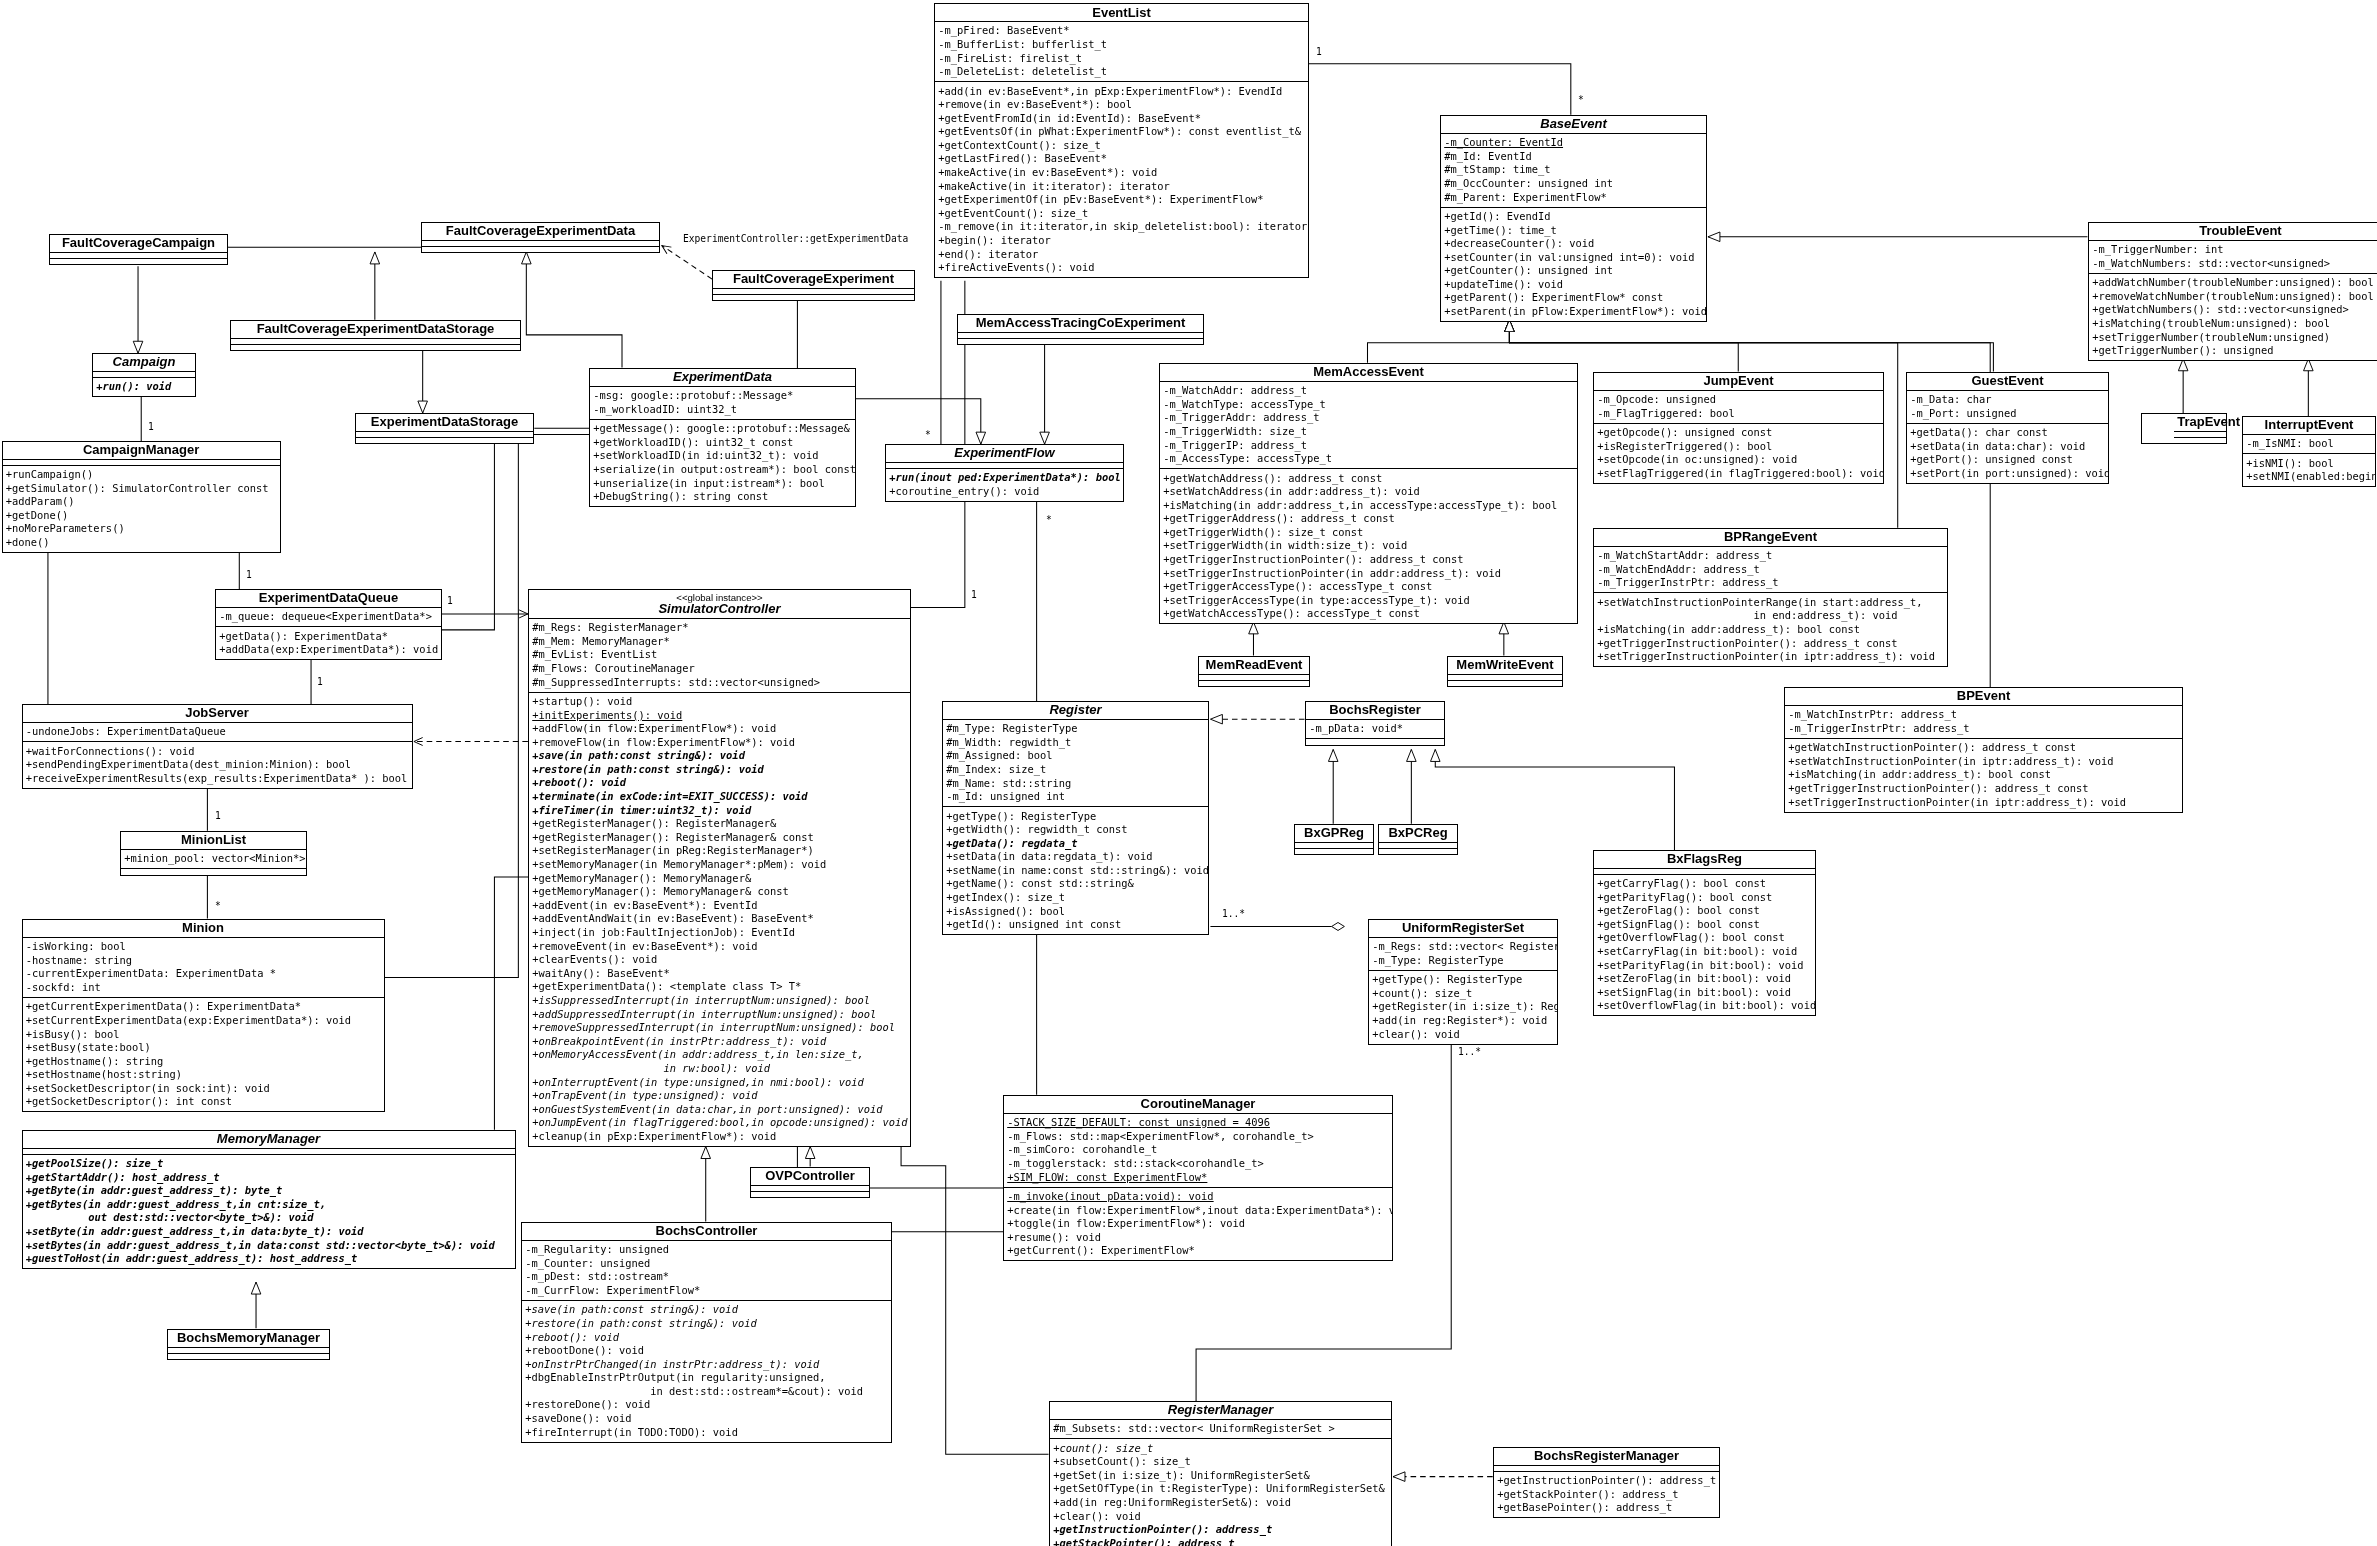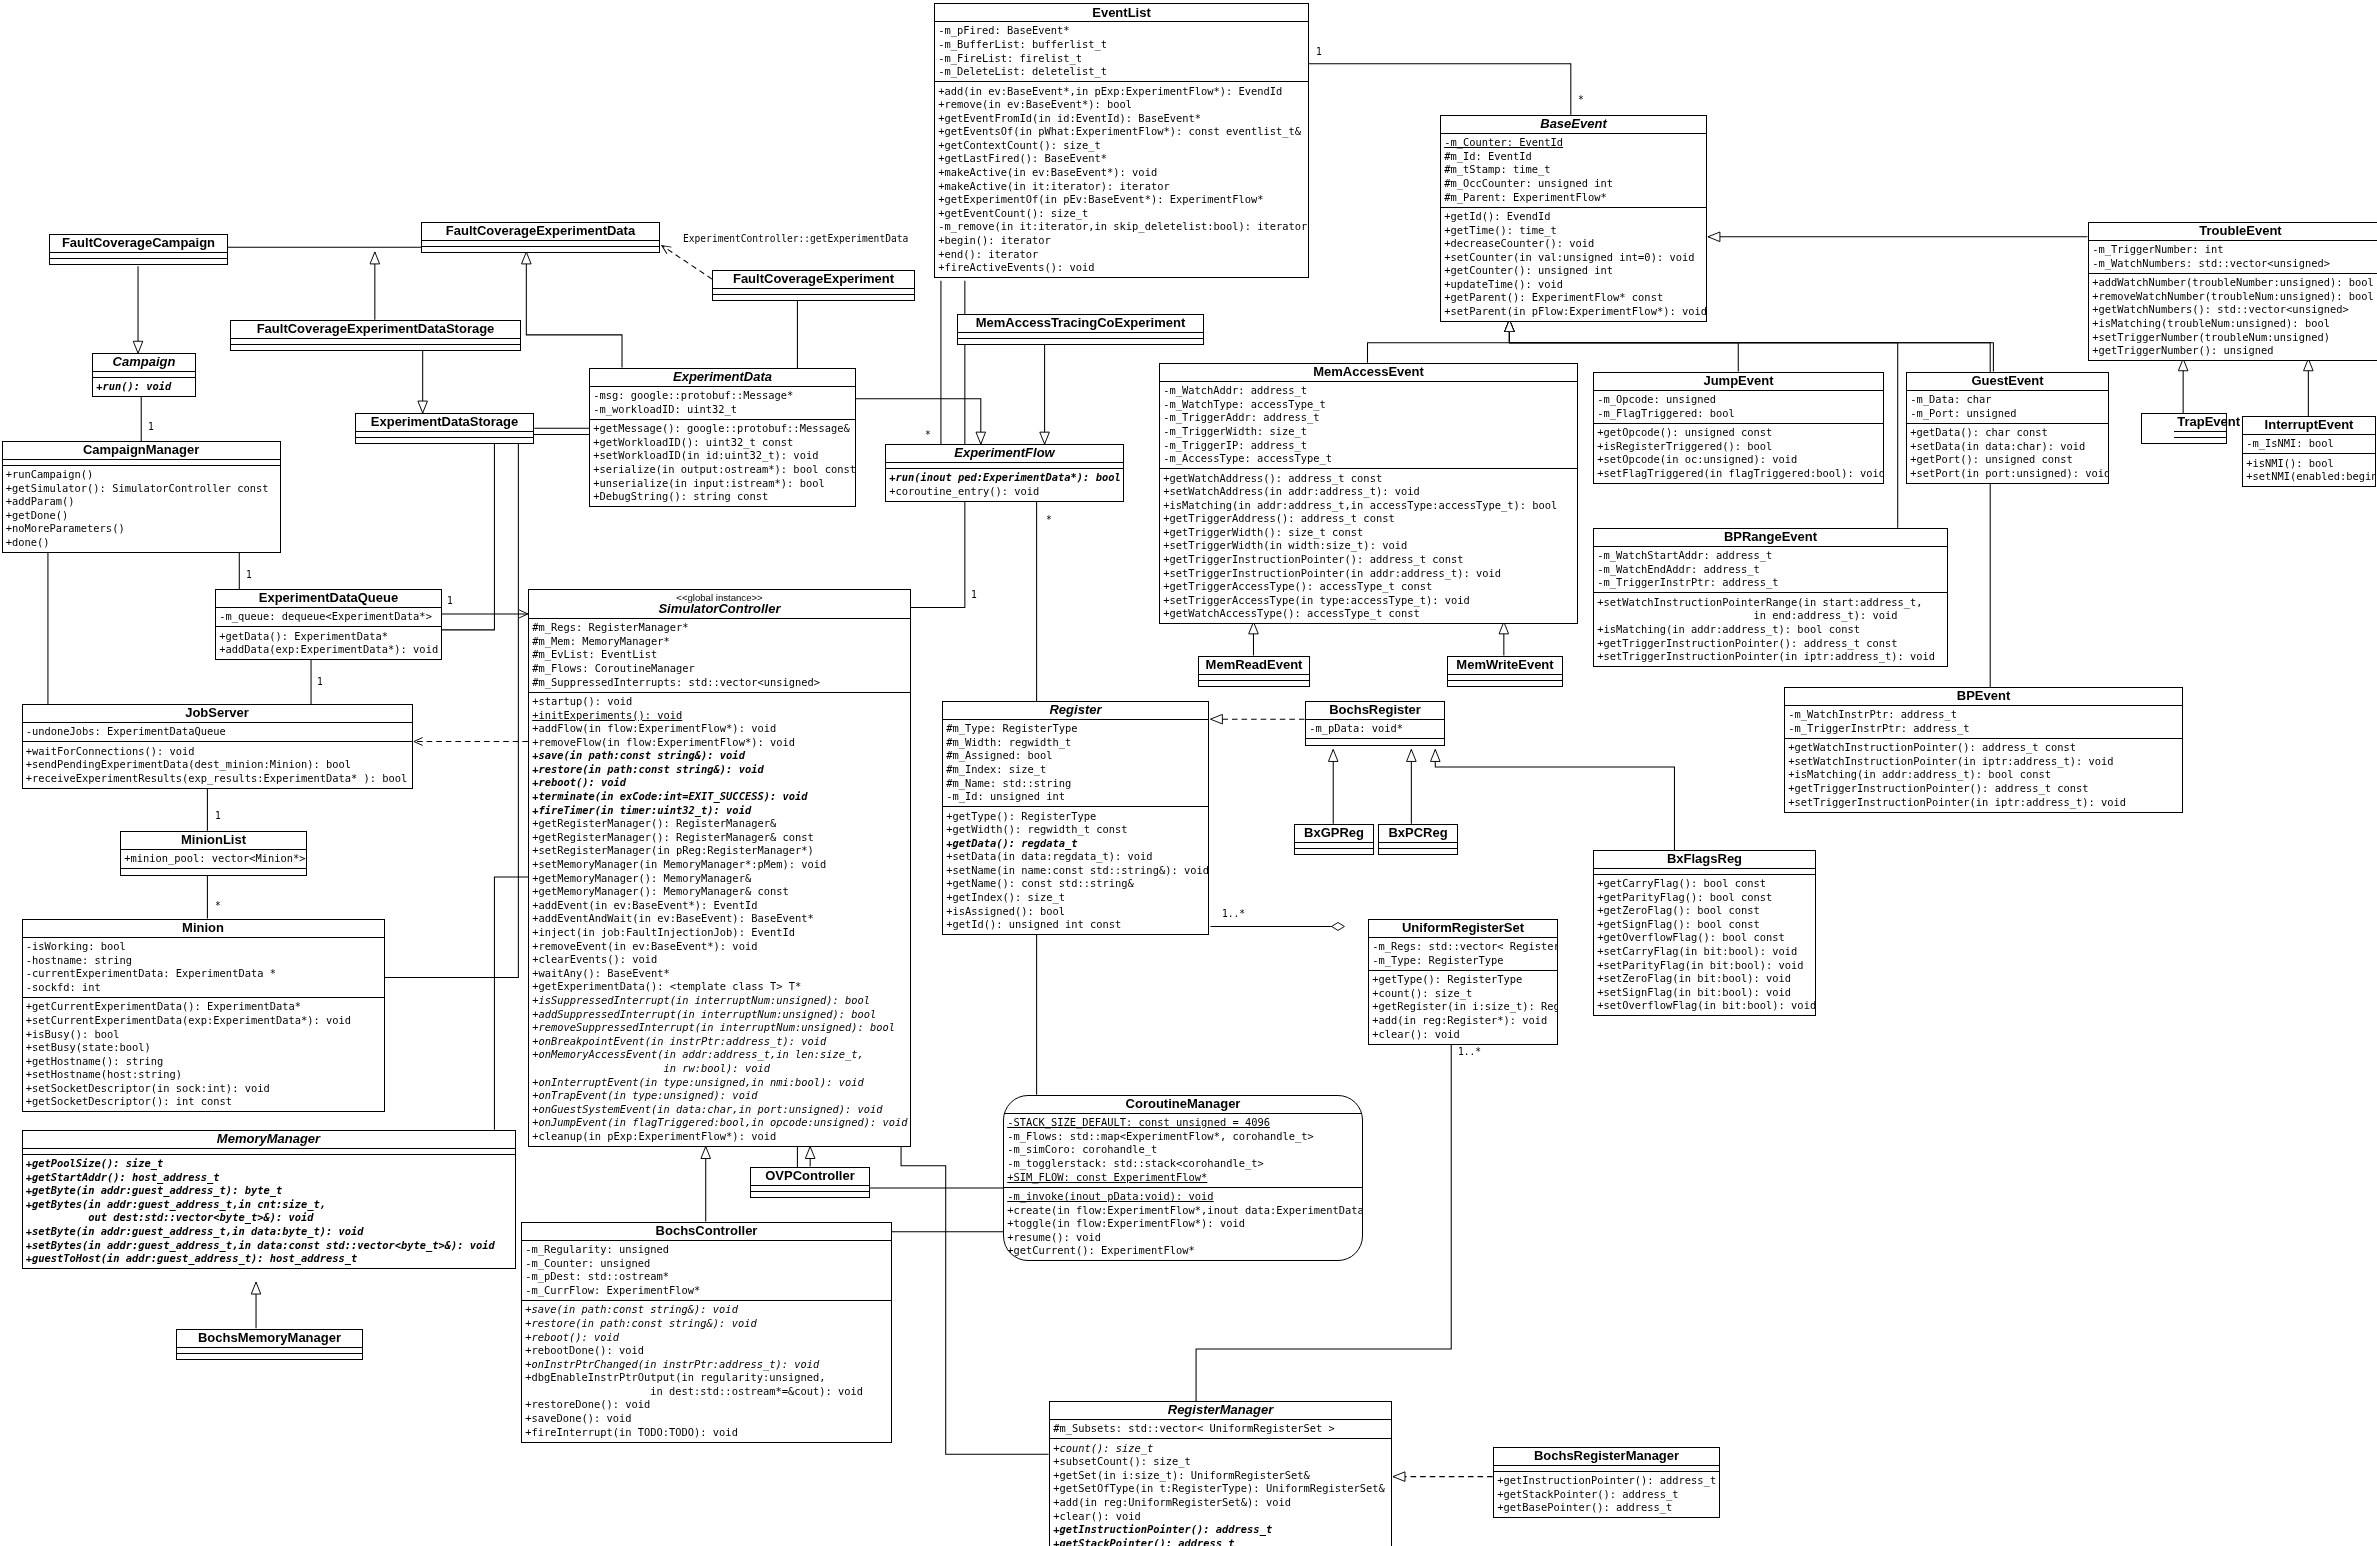--- a/index.html
+++ b/index.html
@@ -431,21 +431,21 @@
         <div class="member b i">+getPoolSize(): size_t</div>
         <div class="member b i">+getStartAddr(): host_address_t</div>
         <div class="member b i">+getByte(in addr:guest_address_t): byte_t</div>
         <div class="member b i">+getBytes(in addr:guest_address_t,in cnt:size_t,</div>
         <div class="member b i">          out dest:std::vector&lt;byte_t&gt;&amp;): void</div>
         <div class="member b i">+setByte(in addr:guest_address_t,in data:byte_t): void</div>
         <div class="member b i">+setBytes(in addr:guest_address_t,in data:const std::vector&lt;byte_t&gt;&amp;): void</div>
         <div class="member b i">+guestToHost(in addr:guest_address_t): host_address_t</div>
       </div>
     </div>
-    <div class="uml-class" style="left: 176px; top: 1329px; width: 187px;">
+    <div class="uml-class" style="left: 167px; top: 1329px; width: 163px;">
       <div class="uml-title">
         <div class="cname">BochsMemoryManager</div>
       </div>
       <div class="comp attrs"></div>
       <div class="comp methods"></div>
     </div>
     <div class="uml-class abs" style="left: 528px; top: 589px; width: 383px;">
       <div class="uml-title">
         <div class="stereo">&lt;&lt;global instance&gt;&gt;</div>
         <div class="cname">SimulatorController</div>
@@ -597,21 +597,21 @@
         <div class="member">-m_Type: RegisterType</div>
       </div>
       <div class="comp methods">
         <div class="member">+getType(): RegisterType</div>
         <div class="member">+count(): size_t</div>
         <div class="member">+getRegister(in i:size_t): Register*</div>
         <div class="member">+add(in reg:Register*): void</div>
         <div class="member">+clear(): void</div>
       </div>
     </div>
-    <div class="uml-class" style="left: 1003px; top: 1095px; width: 360px; border-radius: 25px;">
+    <div class="uml-class" style="left: 1003px; top: 1095px; width: 390px;">
       <div class="uml-title">
         <div class="cname">CoroutineManager</div>
       </div>
       <div class="comp attrs">
         <div class="member u">-STACK_SIZE_DEFAULT: const unsigned = 4096</div>
         <div class="member">-m_Flows: std::map&lt;ExperimentFlow*, corohandle_t&gt;</div>
         <div class="member">-m_simCoro: corohandle_t</div>
         <div class="member">-m_togglerstack: std::stack&lt;corohandle_t&gt;</div>
         <div class="member u">+SIM_FLOW: const ExperimentFlow*</div>
       </div>

